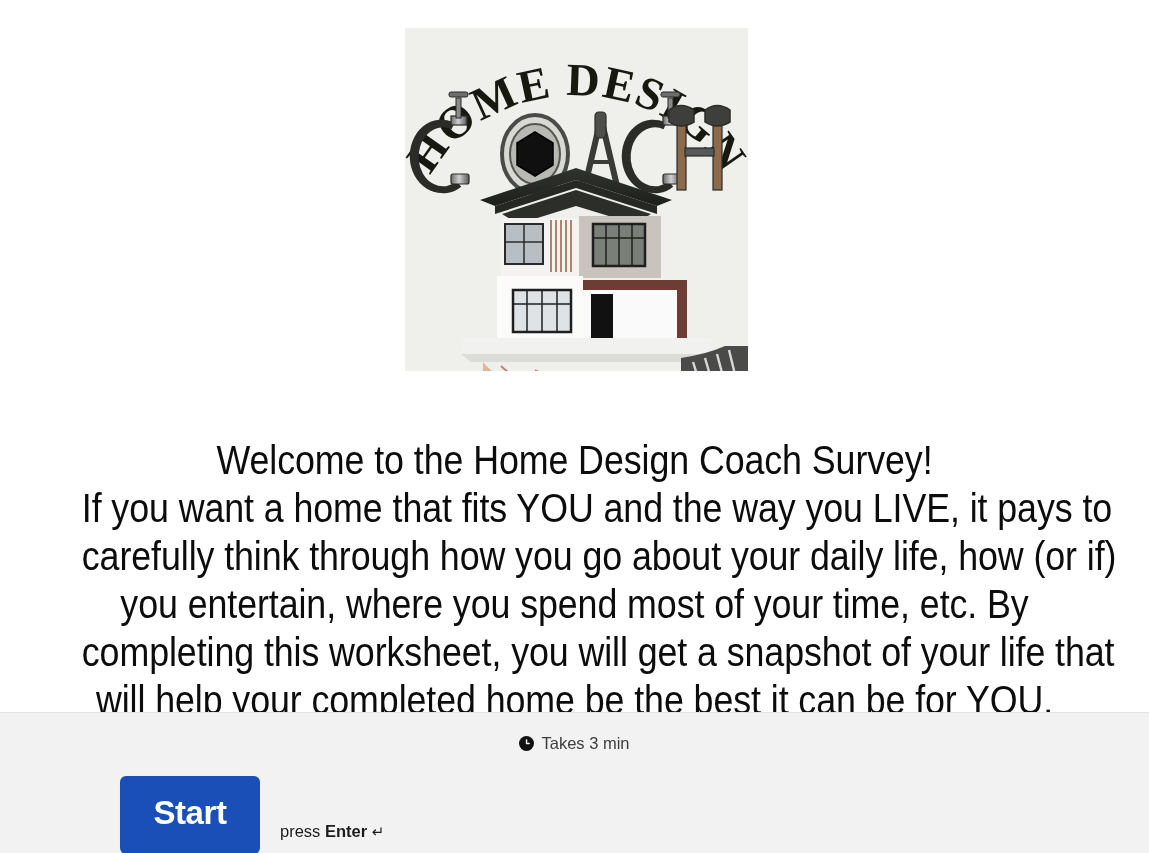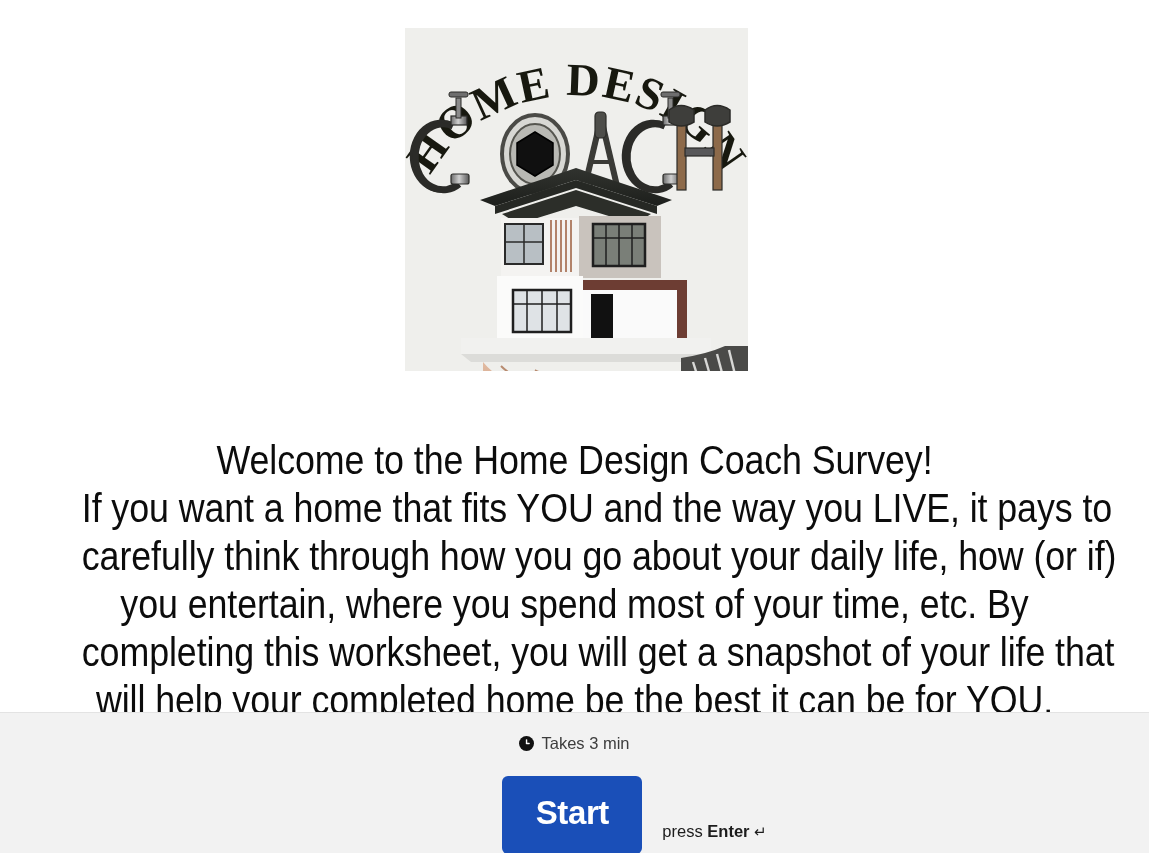--- a/index.html
+++ b/index.html
@@ -84,21 +84,20 @@
     color: #3d3d3d;
     line-height: 16px;
   }
 
   #action-row {
     position: absolute;
     left: 0;
     top: 63px;
     width: 1149px;
     display: flex;
-    justify-content: center;
     align-items: flex-start;
     gap: 20px;
     padding-left: 120px;
     box-sizing: border-box;
   }
   #start-button {
     width: 140px;
     height: 78px;
     background: #1a4fb8;
     color: #ffffff;

